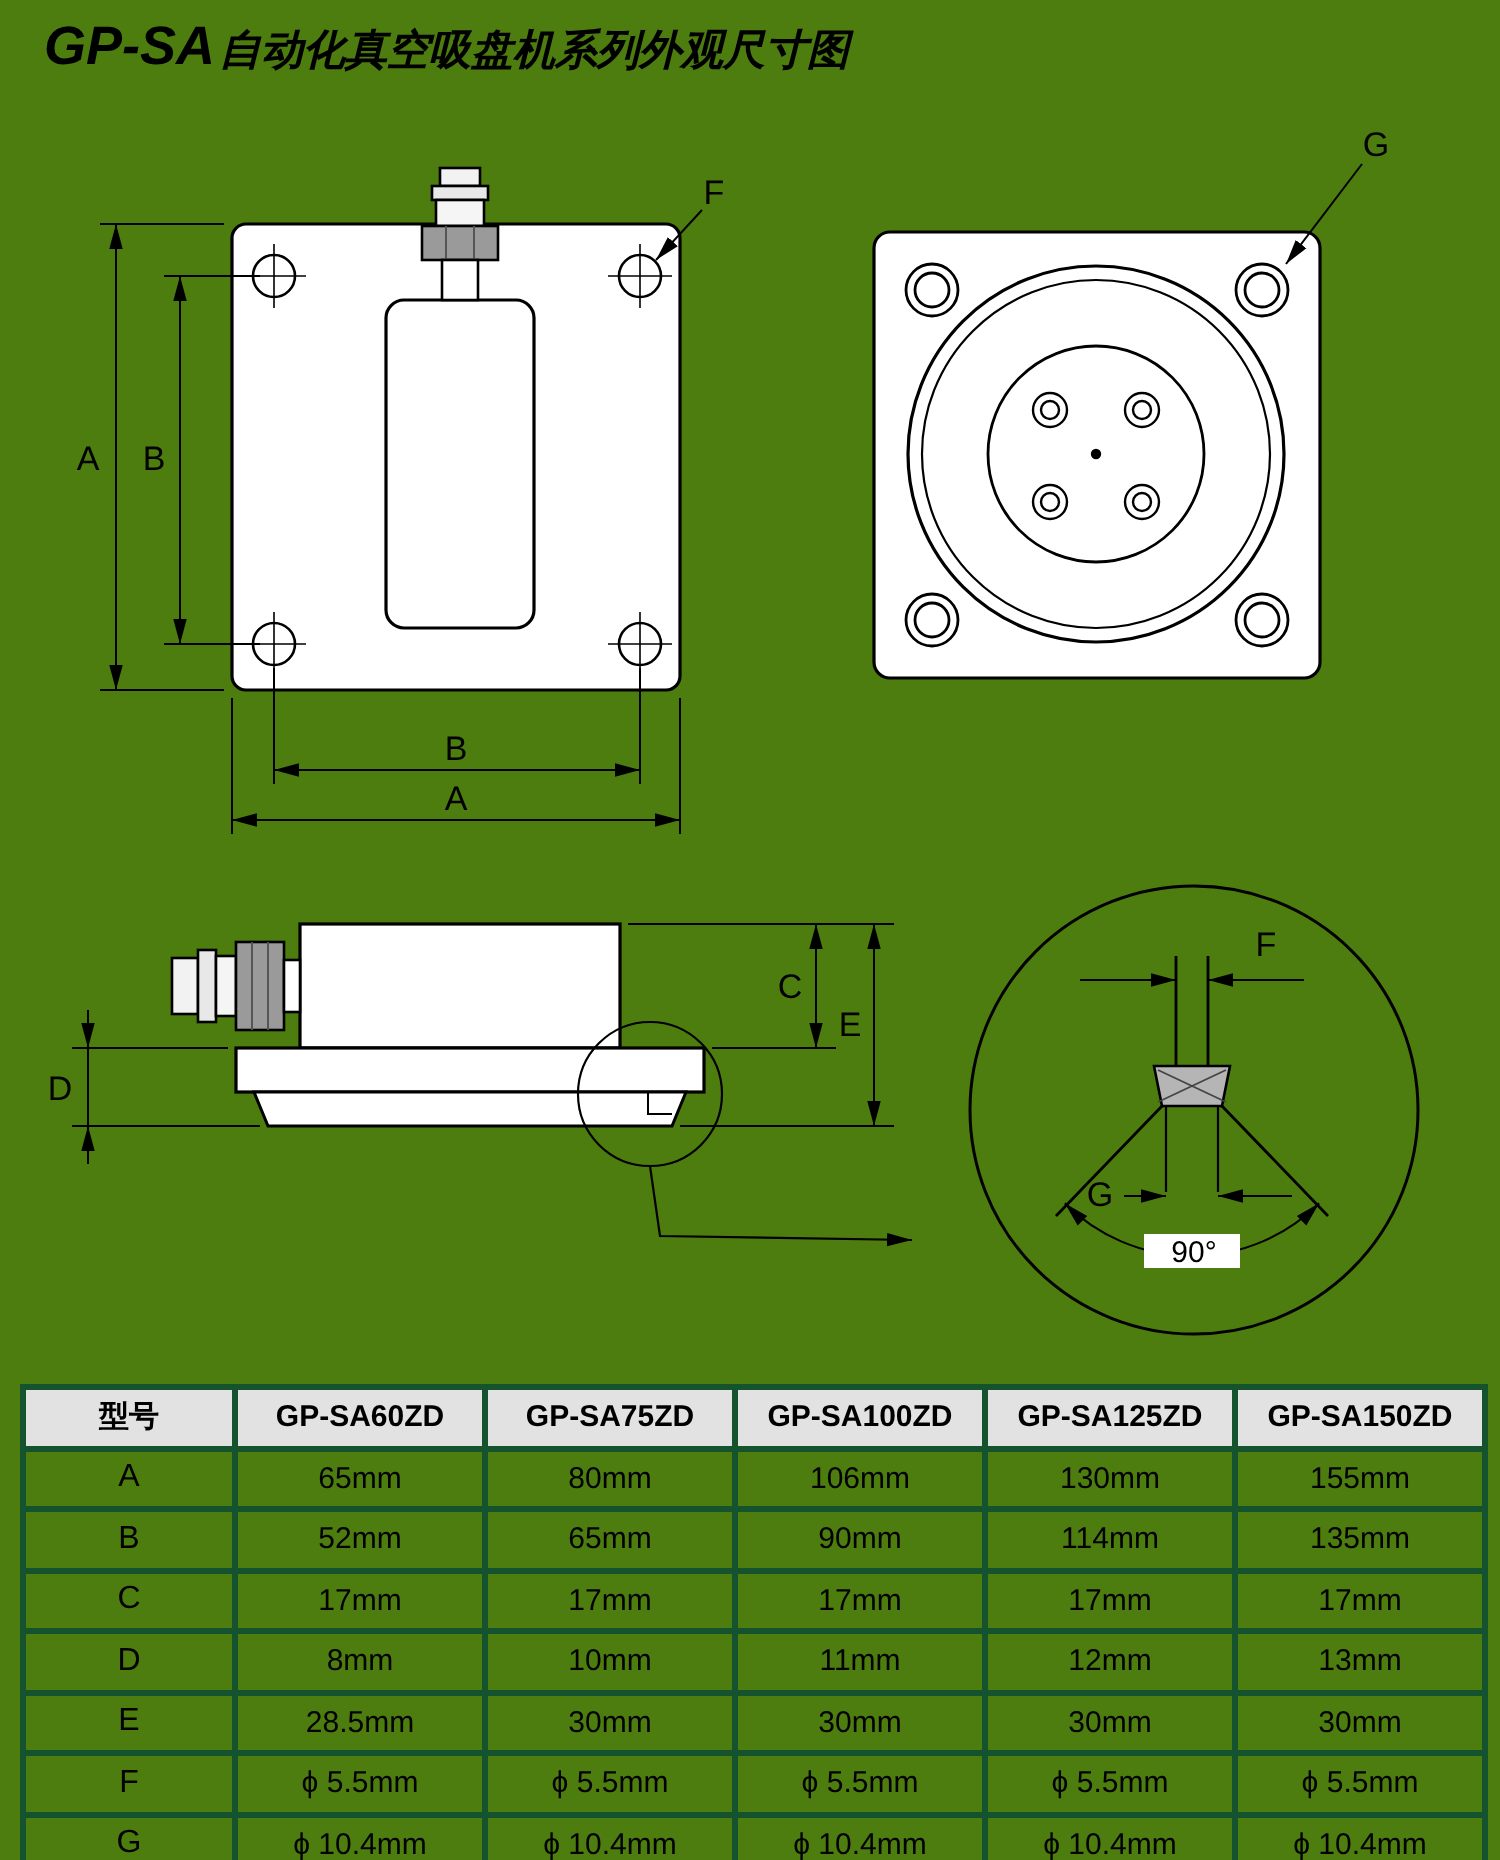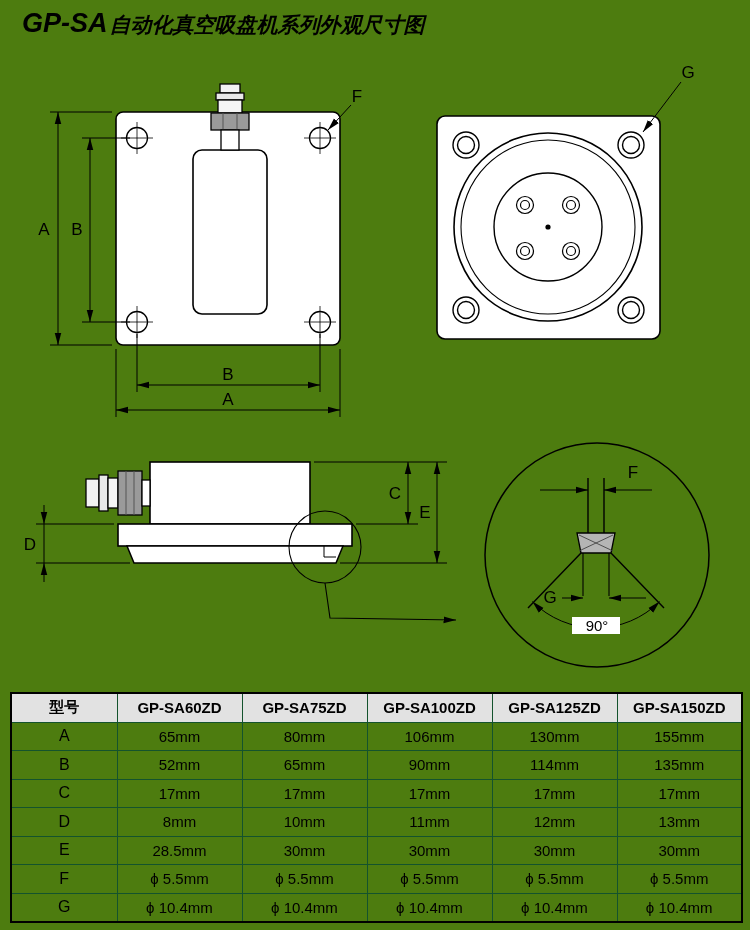--- a/index.html
+++ b/index.html
@@ -4,21 +4,21 @@
 <style>
   html,body{margin:0;padding:0;background:#fff;}
   body{width:750px;height:930px;position:relative;font-family:"Liberation Sans","DejaVu Sans",sans-serif;color:#000;}
   #stage{position:absolute;left:0;top:0;width:750px;height:930px;background:#4d7c0f;overflow:hidden;}
   .title{position:absolute;left:22px;top:8px;white-space:nowrap;z-index:3;}
   .brand{font-size:27px;font-weight:bold;font-style:italic;}
   .title-cn{font-size:21px;font-weight:bold;font-style:italic;margin-left:2px;}
   svg.drawing{position:absolute;left:0;top:0;z-index:1;}
   svg text{font-family:"Liberation Sans","DejaVu Sans",sans-serif;}
   .spec-table{position:absolute;left:10px;top:692px;z-index:2;border-collapse:collapse;table-layout:fixed;width:731px;border:2px solid #000;}
-  .spec-table th,.spec-table td{border:1px solid #14532d;text-align:center;vertical-align:middle;height:27.5px;font-size:15px;padding:0;font-weight:normal;}
+  .spec-table th,.spec-table td{border:3px solid #14532d;text-align:center;vertical-align:middle;height:27.5px;font-size:15px;padding:0;font-weight:normal;}
   .spec-table thead th{background:#e2e2e2;font-weight:bold;}
   .spec-table td.param{font-size:16px;}
 </style>
 </head>
 <body>
 
 <div id="stage">
 
   <div class="title">
     <span class="brand">GP-SA</span><span class="title-cn">自动化真空吸盘机系列外观尺寸图</span>

